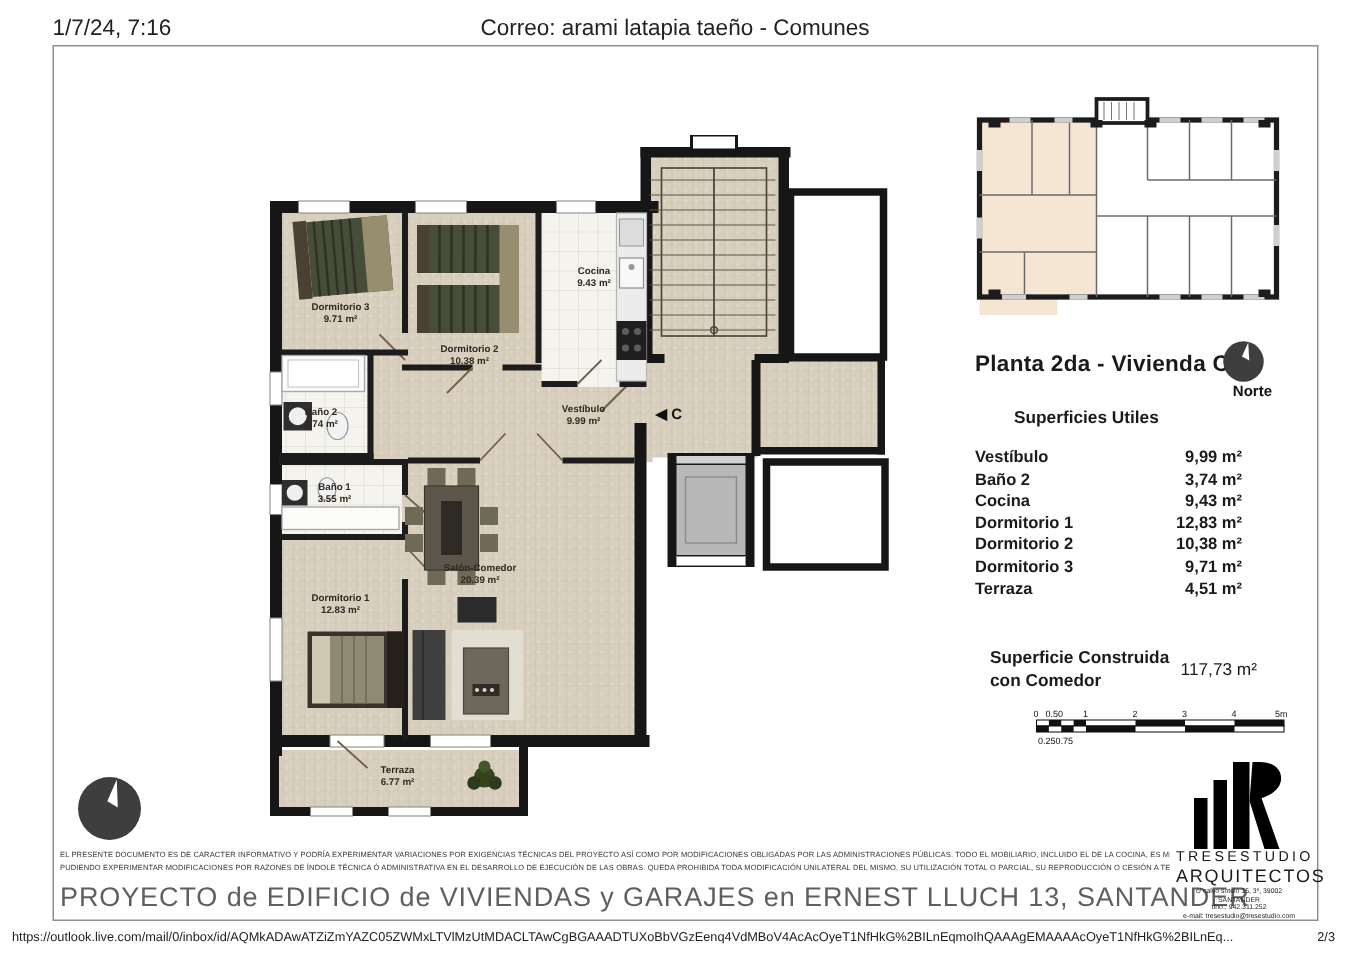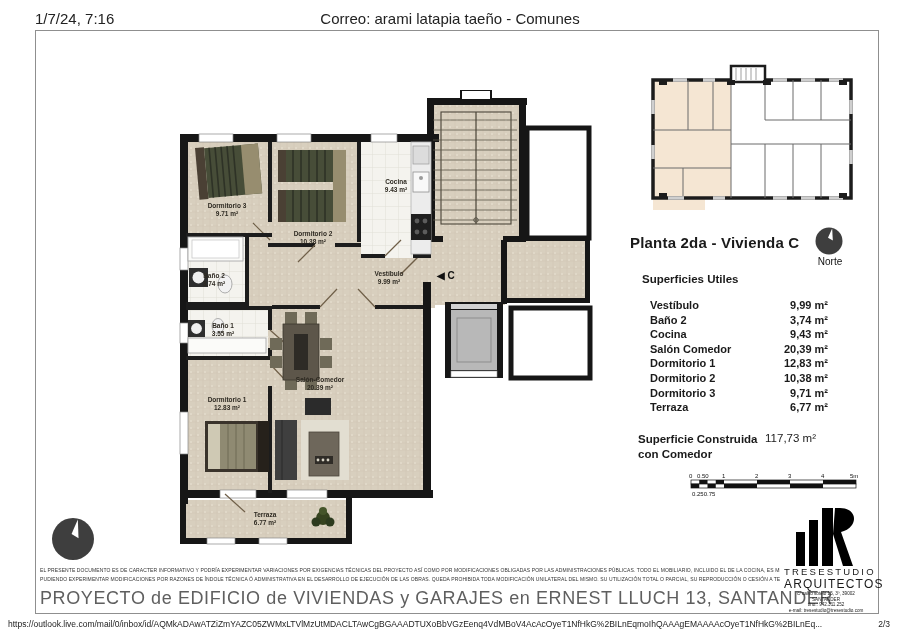--- a/index.html
+++ b/index.html
@@ -276,66 +276,62 @@
   <path d="M10,40 v14 M10,85 v14 M208,40 v14 M208,90 v14" stroke="#cfcfcf" stroke-width="3.5"></path>
   <rect x="16" y="20" width="8" height="5" fill="#1c1c1c"></rect>
       <rect x="84" y="20" width="8" height="5" fill="#1c1c1c"></rect>
   <rect x="120" y="20" width="8" height="5" fill="#1c1c1c"></rect>
       <rect x="196" y="20" width="8" height="5" fill="#1c1c1c"></rect>
   <rect x="16" y="133" width="8" height="5" fill="#1c1c1c"></rect>
       <rect x="196" y="133" width="8" height="5" fill="#1c1c1c"></rect>
 </svg>
 </div>
 
-<div class="abs panel-title" style="left:630px;top:234px;">Planta 2da - Vivienda C</div>
+<div class="abs panel-title" style="left:650px;top:234px;">Planta 2da - Vivienda C</div>
 <div class="abs" style="left:814px;top:226px;">
   <svg width="30" height="30" viewBox="-15 -15 30 30">
     <circle cx="0" cy="0" r="13.5" fill="#3e3e3e"></circle>
     <path d="M0,-13 L3.6,-1.5 L-1.8,-3 Z" fill="#ffffff" transform="rotate(14)"></path>
   </svg>
 </div>
-<div class="abs norte" style="left:812px;top:256px;width:36px;text-align:center;">Norte</div>
-
-<div class="abs sect-title" style="left:642px;top:273px;">Superficies Utiles</div>
+<div class="abs norte" style="left:812px;top:256px;width:36px;text-align:right;font-weight:bold;">Norte</div>
+
+<div class="abs sect-title" style="left:676px;top:273px;">Superficies Utiles</div>
 <div class="abs" style="left:650px;top:298px;">
   <div class="srow">
       <span>Vestíbulo</span>
       <span>9,99 m²</span>
     </div>
   <div class="srow">
       <span>Baño 2</span>
       <span>3,74 m²</span>
     </div>
   <div class="srow">
       <span>Cocina</span>
       <span>9,43 m²</span>
     </div>
   <div class="srow">
-      <span>Salón Comedor</span>
-      <span>20,39 m²</span>
-    </div>
-  <div class="srow">
       <span>Dormitorio 1</span>
       <span>12,83 m²</span>
     </div>
   <div class="srow">
       <span>Dormitorio 2</span>
       <span>10,38 m²</span>
     </div>
   <div class="srow">
       <span>Dormitorio 3</span>
       <span>9,71 m²</span>
     </div>
   <div class="srow">
       <span>Terraza</span>
-      <span>6,77 m²</span>
-    </div>
-</div>
-
-<div class="abs" style="left:638px;top:432px;width:178px;display:flex;justify-content:space-between;align-items:flex-start;">
+      <span>4,51 m²</span>
+    </div>
+</div>
+
+<div class="abs" style="left:660px;top:432px;width:178px;display:flex;justify-content:space-between;align-items:center;">
   <div class="built">
     <div>Superficie Construida</div>
     <div>con Comedor</div>
   </div>
   <div class="built-val">117,73 m²</div>
 </div>
 
 <div class="abs" style="left:686px;top:472px;">
   <svg width="178" height="26" viewBox="0 0 178 26">
     <text class="scale-lbl" x="3" y="6">0</text>

